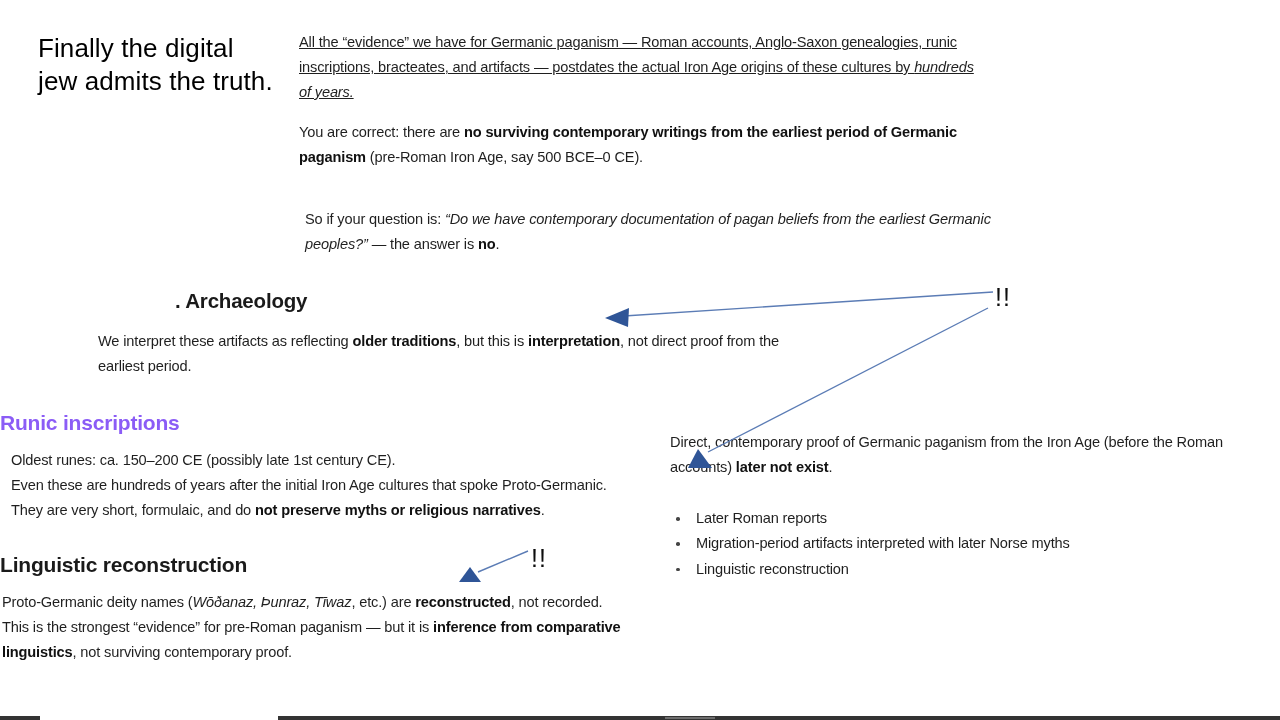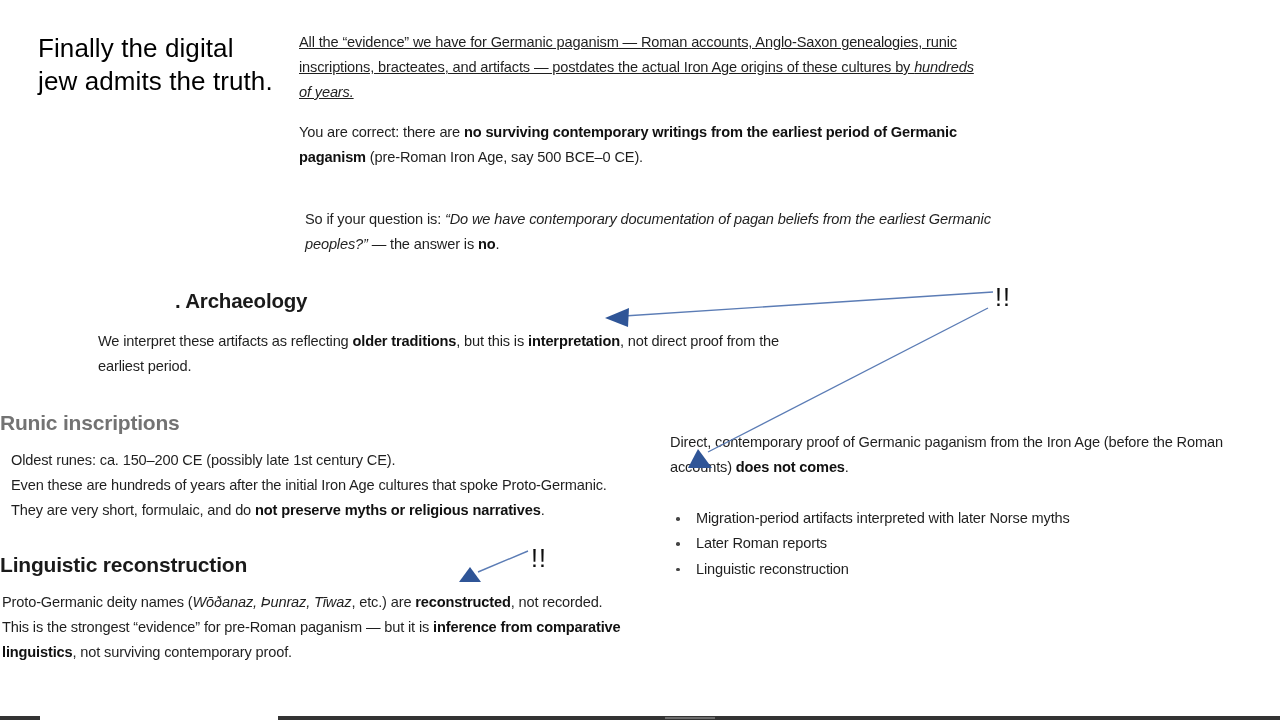--- a/index.html
+++ b/index.html
@@ -60,21 +60,21 @@
     white-space: nowrap;
   }
   .para-arch { left: 98px; top: 329px; width: 710px; }
 
   .h-runic {
     position: absolute;
     left: 0px; top: 411px;
     font-family: "Liberation Sans", sans-serif;
     font-size: 21px;
     font-weight: 700;
-    color: #737373;
+    color: #8b5cf6;
     letter-spacing: -0.2px;
     white-space: nowrap;
   }
   .para-runic { left: 11px; top: 448px; width: 640px; }
 
   .h-ling {
     position: absolute;
     left: 0px; top: 553px;
     font-family: "Liberation Sans", sans-serif;
     font-size: 21px;
@@ -193,27 +193,27 @@
     <div><span>They are very short, formulaic, and do </span><b>not preserve myths or religious narratives</b><span>.</span></div>
   </div>
 
   <div class="h-ling">Linguistic reconstruction</div>
   <div class="doc-text para-ling">
     <div><span>Proto-Germanic deity names (</span><i>Wōðanaz, Þunraz, Tīwaz</i><span>, etc.) are </span><b>reconstructed</b><span>, not recorded.</span></div>
     <div><span>This is the strongest “evidence” for pre-Roman paganism — but it is </span><b>inference from comparative linguistics</b><span>, not surviving contemporary proof.</span></div>
   </div>
 
   <div class="doc-text para-right">
-    <span>Direct, contemporary proof of Germanic paganism from the Iron Age (before the Roman accounts) </span><b>does not comes</b><span>.</span>
+    <span>Direct, contemporary proof of Germanic paganism from the Iron Age (before the Roman accounts) </span><b>later not exist</b><span>.</span>
   </div>
 
 
   <ul class="bullets">
+    <li>Later Roman reports</li>
     <li>Migration-period artifacts interpreted with later Norse myths</li>
-    <li>Later Roman reports</li>
     <li>Linguistic reconstruction</li>
   </ul>
 
   <svg class="anno-svg" viewBox="0 0 1280 720">
 
     <line x1="993" y1="292" x2="624" y2="316" stroke="#5b7cb5" stroke-width="1.4"></line>
     <polygon points="605,318 629,308 628,327" fill="#2f5597"></polygon>
 
     <line x1="988" y1="308" x2="708" y2="452" stroke="#5b7cb5" stroke-width="1.4"></line>
     <polygon points="698,449 712,468 688,468" fill="#2f5597"></polygon>

